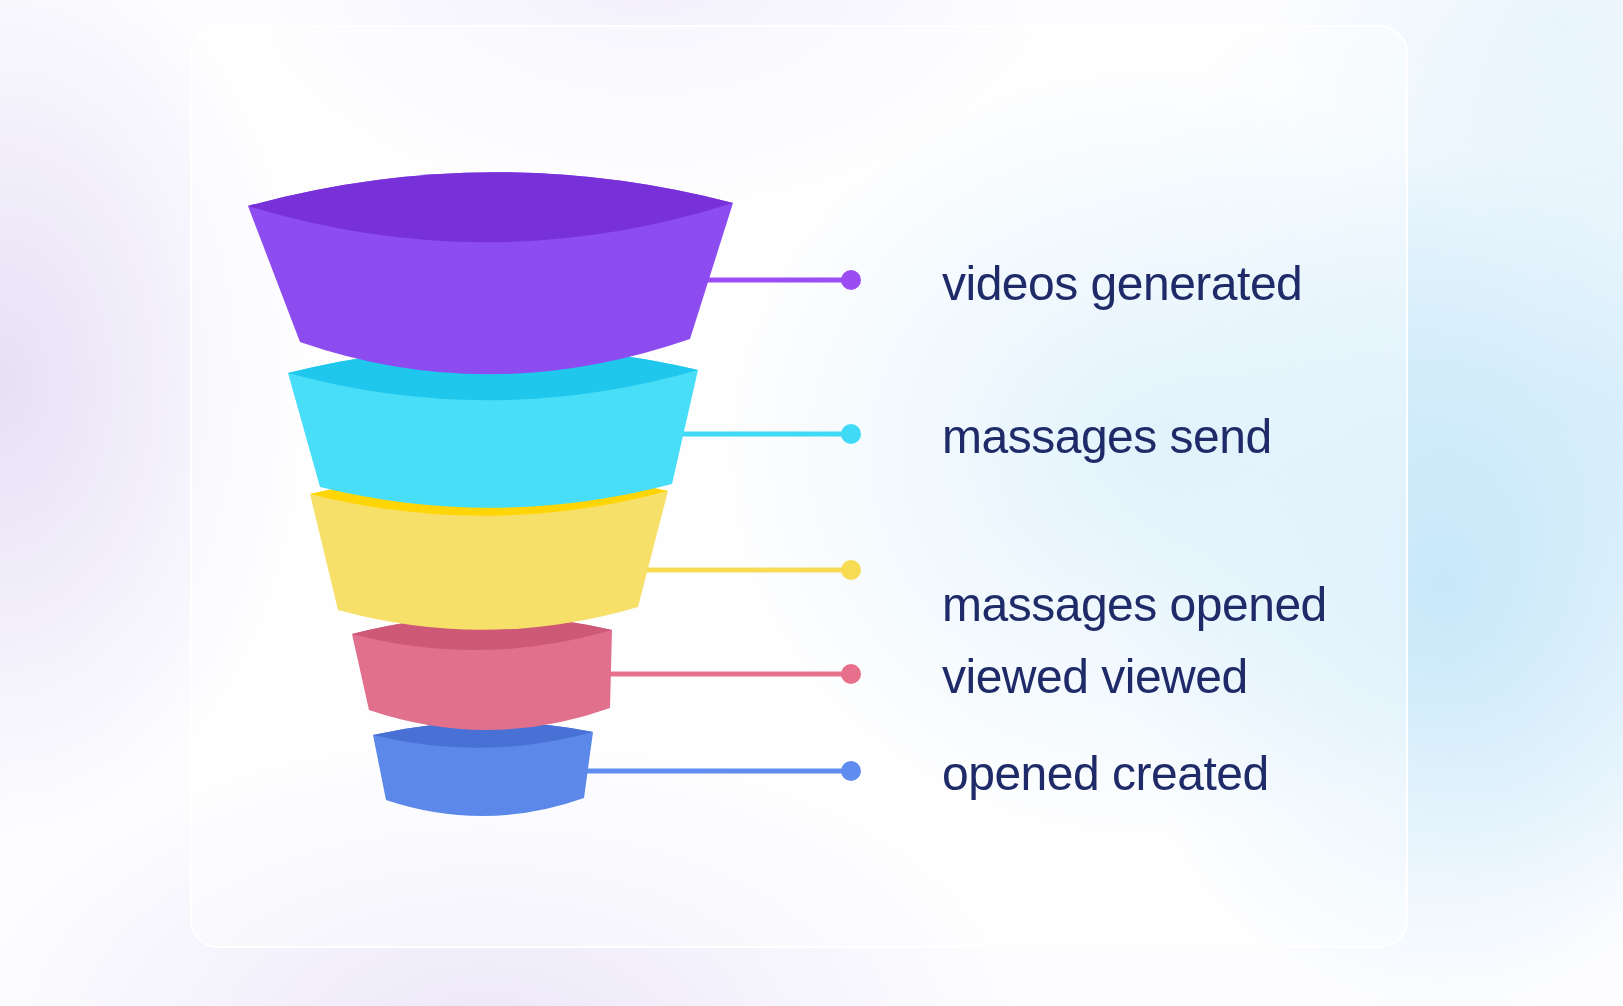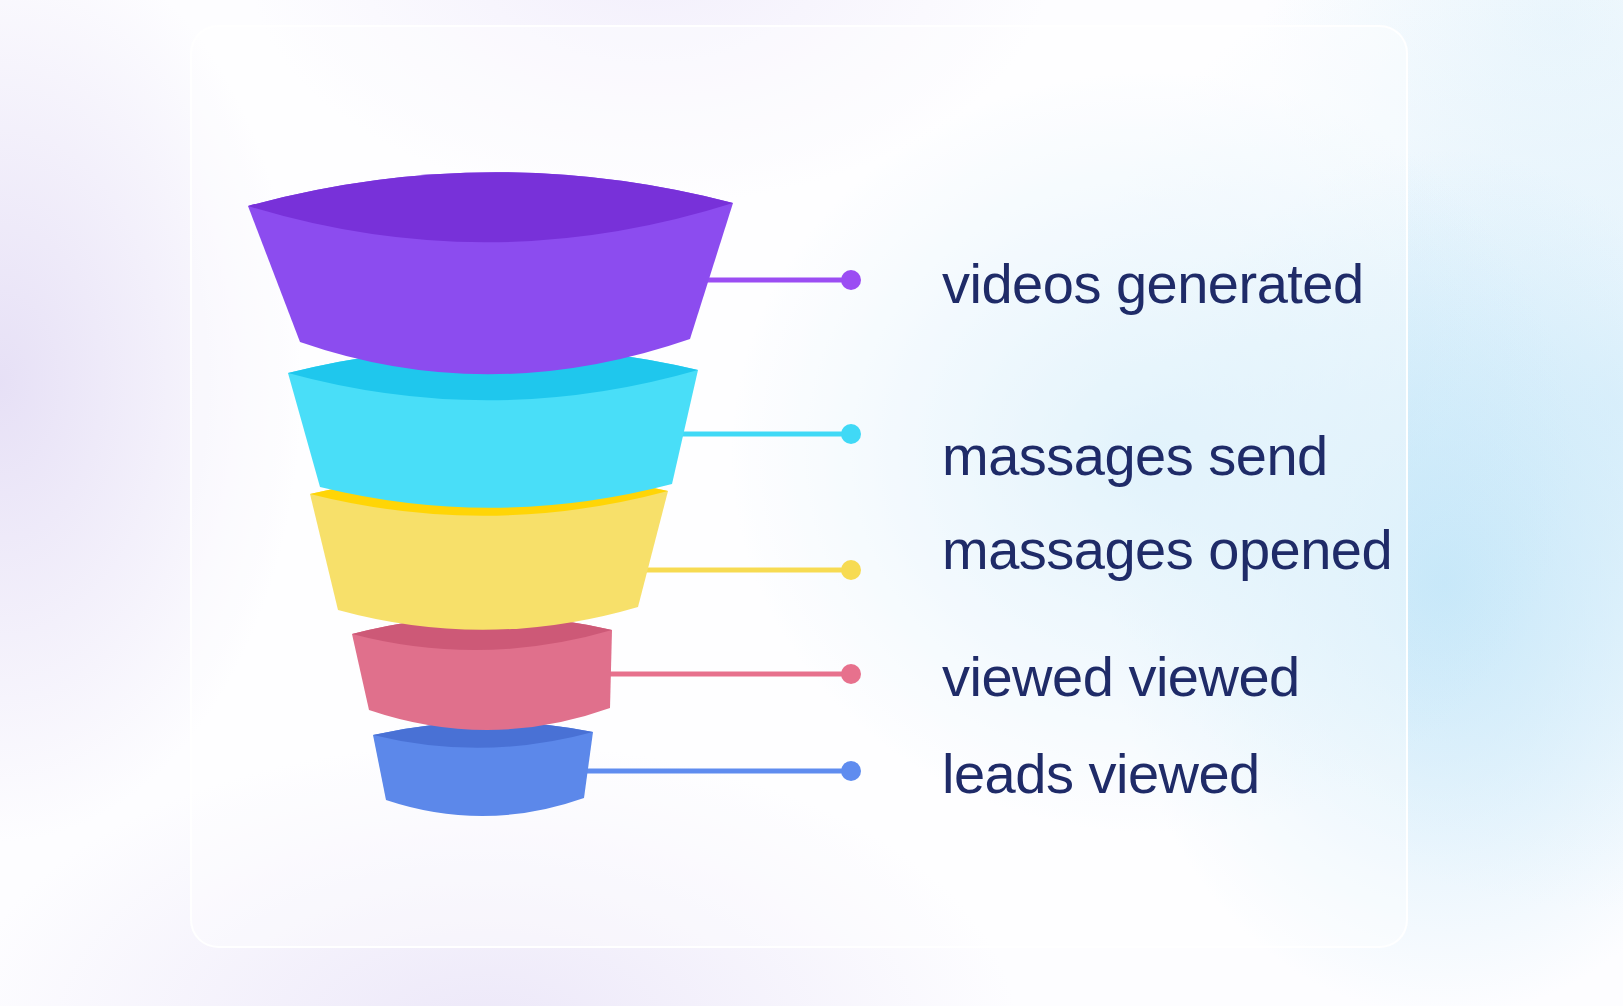--- a/index.html
+++ b/index.html
@@ -30,29 +30,29 @@
     box-sizing: border-box;
   }
 
   .funnel-svg { position: absolute; left: 0; top: 0; }
 
   .stage-label {
     position: absolute;
     left: 942px;
     height: 60px;
     line-height: 60px;
-    font-size: 56px;
+    font-size: 48px;
     font-weight: 500;
     letter-spacing: -0.5px;
     color: #1F2B68;
     white-space: nowrap;
   }
   .stage-label.row-0 { top: 254px; }
-  .stage-label.row-1 { top: 426px; }
-  .stage-label.row-2 { top: 520px; }
+  .stage-label.row-1 { top: 407px; }
+  .stage-label.row-2 { top: 575px; }
   .stage-label.row-3 { top: 647px; }
   .stage-label.row-4 { top: 744px; }
 </style>
 </head>
 <body>
 
 <div class="page">
 
   <div class="card"></div>
 
@@ -92,16 +92,16 @@
       <path d="M248,206 Q490,140 733,203 L690,339 Q490,408 300,342 Z" fill="#8C4CEF"></path>
       <path d="M248,206 Q490,140 733,203 Q490,280 248,206 Z" fill="#7831D9"></path>
     </g>
   </svg>
 
   <div>
     <div class="stage-label row-0">videos generated</div>
     <div class="stage-label row-1">massages send</div>
     <div class="stage-label row-2">massages opened</div>
     <div class="stage-label row-3">viewed viewed</div>
-    <div class="stage-label row-4">leads viewed</div>
+    <div class="stage-label row-4">opened created</div>
   </div>
 
 </div>
 
 </body></html>

